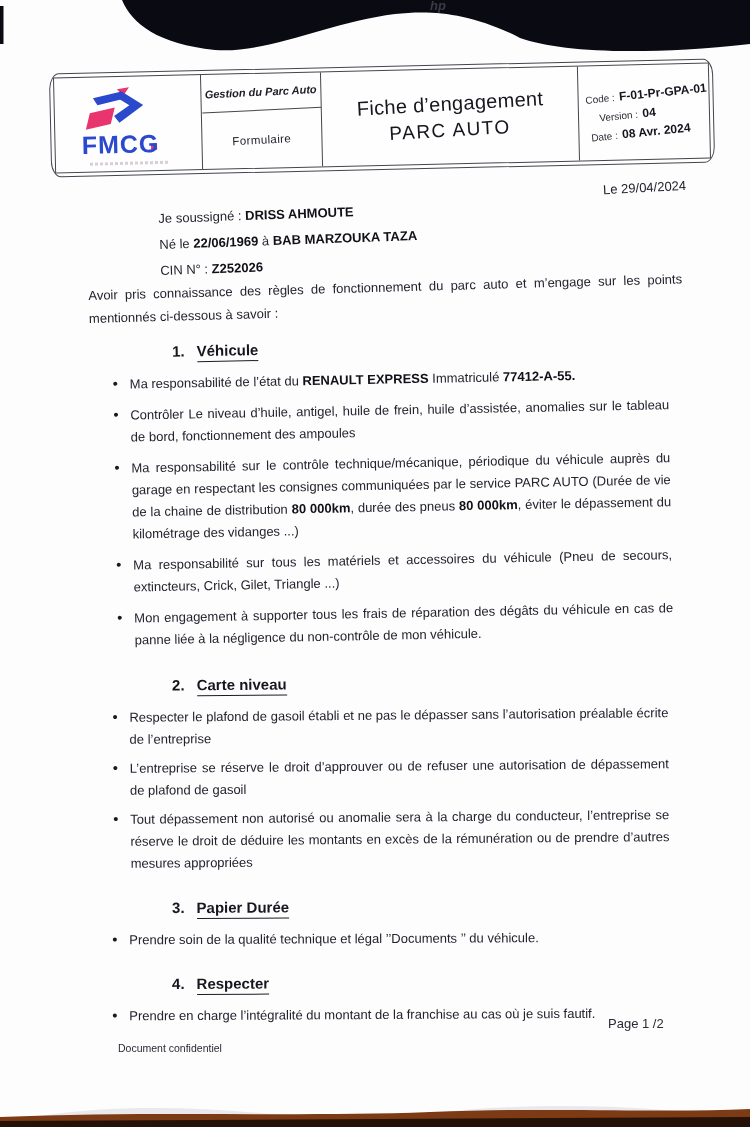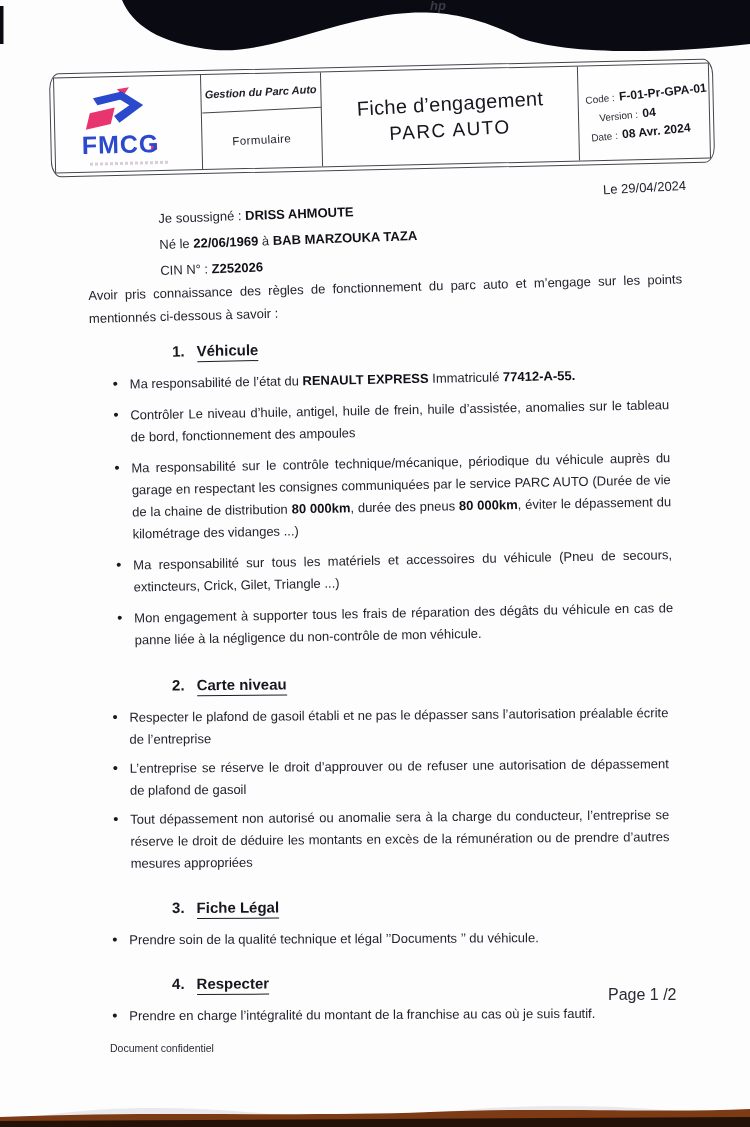--- a/index.html
+++ b/index.html
@@ -56,22 +56,22 @@
   .sec-num{margin-right:12px;}
   .sec-title{border-bottom:1.6px solid #1c1c26;padding-bottom:2px;}
   .bullets{margin:0 0 0 112px;padding:0;width:556px;list-style:none;}
   .bullets li{position:relative;padding-left:17px;margin-bottom:7px;font-size:13px;line-height:22px;text-align:justify;}
   .bullets li::before{content:"\2022";position:absolute;left:0;top:-1px;font-size:15px;color:#1a1a24;}
   .s1{transform:rotate(-1.1deg);transform-origin:left top;}
   .s2{transform:rotate(-0.5deg);transform-origin:left top;}
   .s3,.s4{transform:rotate(-0.3deg);transform-origin:left top;}
   .s1 .bullets li{margin-bottom:9px;}
 
-  .footer-left{position:absolute;left:110px;top:1042px;font-size:10.5px;color:#2a2a34;}
-  .footer-right{position:absolute;left:608px;top:986px;font-size:16px;color:#2a2a34;}
+  .footer-left{position:absolute;left:118px;top:1042px;font-size:10.5px;color:#2a2a34;}
+  .footer-right{position:absolute;left:608px;top:1016px;font-size:13px;color:#2a2a34;}
 
   
   .fmcg-word{font-family:"Liberation Sans","DejaVu Sans",sans-serif;font-weight:bold;font-size:29px;letter-spacing:1px;}
   .hp-word{font-family:"Liberation Sans",sans-serif;font-style:italic;font-weight:bold;font-size:13px;}
 </style>
 </head>
 <body>
 
 <div class="scan">
 
@@ -147,21 +147,21 @@
       </div>
       <div class="section s2">
         <div class="sec-h"><span class="sec-num">2.</span><span class="sec-title">Carte niveau</span></div>
         <ul class="bullets">
           <li><span>Respecter le plafond de gasoil établi et ne pas le dépasser sans l’autorisation préalable écrite de l’entreprise</span></li>
           <li><span>L’entreprise se réserve le droit d’approuver ou de refuser une autorisation de dépassement de plafond de gasoil</span></li>
           <li><span>Tout dépassement non autorisé ou anomalie sera à la charge du conducteur, l’entreprise se réserve le droit de déduire les montants en excès de la rémunération ou de prendre d’autres mesures appropriées</span></li>
         </ul>
       </div>
       <div class="section s3">
-        <div class="sec-h"><span class="sec-num">3.</span><span class="sec-title">Fiche Légal</span></div>
+        <div class="sec-h"><span class="sec-num">3.</span><span class="sec-title">Papier Durée</span></div>
         <ul class="bullets">
           <li><span>Prendre soin de la qualité technique et légal ’’Documents ’’ du véhicule.</span></li>
         </ul>
       </div>
       <div class="section s4">
         <div class="sec-h"><span class="sec-num">4.</span><span class="sec-title">Respecter</span></div>
         <ul class="bullets">
           <li><span>Prendre en charge l’intégralité du montant de la franchise au cas où je suis fautif.</span></li>
         </ul>
       </div>

